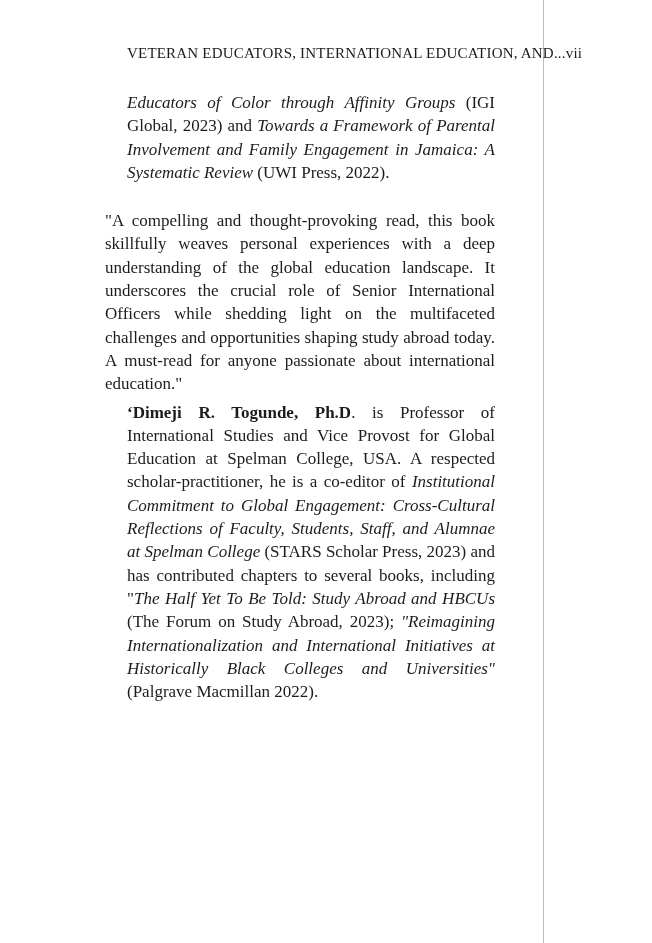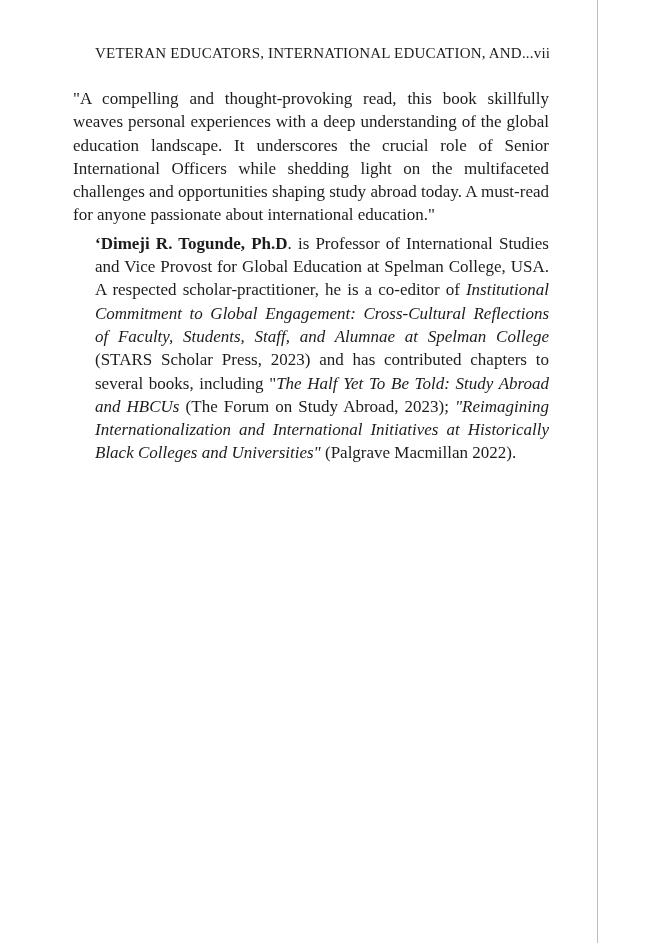--- a/index.html
+++ b/index.html
@@ -9,25 +9,25 @@
   }
   body {
     width: 652px;
     height: 943px;
     overflow: hidden;
     font-family: "Liberation Serif", serif;
     color: #1c1c1c;
   }
   .page {
     box-sizing: border-box;
-    width: 598px;
+    width: 544px;
     height: 943px;
     background: #ffffff;
     border-right: 1px solid #bdbdbd; 
-    padding: 44px 48px 0 73px;
+    padding: 44px 48px 0 105px;
   }
   .running-head {
     display: flex;
     justify-content: space-between;
     align-items: baseline;
     font-size: 15px;
     line-height: 18px;
     padding-left: 22px;
     letter-spacing: 0.2px;
   }
@@ -55,20 +55,23 @@
 </head>
 <body>
 
 <div class="page">
 
   <div class="running-head">
     <span class="rh-title">VETERAN EDUCATORS, INTERNATIONAL EDUCATION, AND...</span>
     <span class="rh-folio">vii</span>
   </div>
 
+  <p class="para indented para-previous-works">
+    <span class="run italic">Educators of Color through Affinity Groups</span><span class="run"> (IGI Global, 2023) and </span><span class="run italic">Towards a Framework of Parental Involvement and Family Engagement in Jamaica: A Systematic Review</span><span class="run"> (UWI Press, 2022).</span>
+  </p>
 
   <p class="para para-review-quote">
     <span class="run">"A compelling and thought-provoking read, this book skillfully weaves personal experiences with a deep understanding of the global education landscape. It underscores the crucial role of Senior International Officers while shedding light on the multifaceted challenges and opportunities shaping study abroad today. A must-read for anyone passionate about international education."</span>
   </p>
 
   <p class="para indented para-endorser-bio">
     <span class="run bold">‘Dimeji R. Togunde, Ph.D</span><span class="run">. is Professor of International Studies and Vice Provost for Global Education at Spelman College, USA. A respected scholar-practitioner, he is a co-editor of </span><span class="run italic">Institutional Commitment to Global Engagement: Cross-Cultural Reflections of Faculty, Students, Staff, and Alumnae at Spelman College</span><span class="run"> (STARS Scholar Press, 2023) and has contributed chapters to several books, including "</span><span class="run italic">The Half Yet To Be Told: Study Abroad and HBCUs</span><span class="run"> (The Forum on Study Abroad, 2023); </span><span class="run italic">"Reimagining Internationalization and International Initiatives at Historically Black Colleges and Universities"</span><span class="run"> (Palgrave Macmillan 2022).</span>
   </p>
 
 </div>

